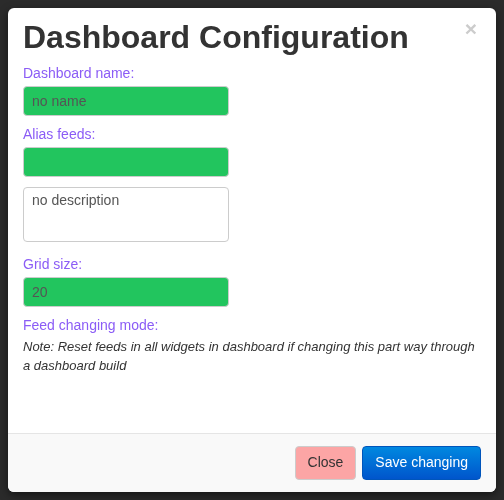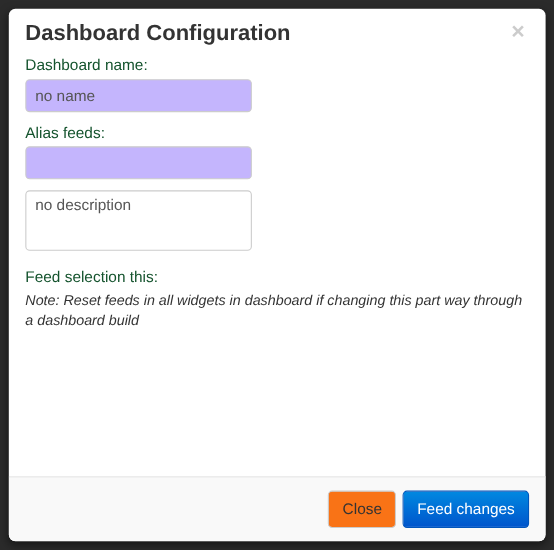--- a/index.html
+++ b/index.html
@@ -25,21 +25,21 @@
       box-shadow: 0 3px 9px rgba(0,0,0,0.5);
       overflow: hidden;
     }
     .modal-header {
       padding: 10px 15px 9px 15px;
       display: flex;
       justify-content: space-between;
       align-items: flex-start;
     }
     .modal-title {
-      font-size: 20px;
+      font-size: 32px;
       font-weight: bold;
       color: #333;
       line-height: 1.2;
     }
     .close-btn {
       background: none;
       border: none;
       font-size: 21px;
       color: #ccc;
       cursor: pointer;
@@ -62,32 +62,32 @@
     }
     .modal-body::-webkit-scrollbar-track {
       background: transparent;
     }
     .form-group {
       margin-bottom: 10px;
     }
     .form-label {
       display: block;
       font-size: 14px;
-      color: #14532d;
+      color: #8b5cf6;
       margin-bottom: 5px;
     }
     .form-input {
       width: 206px;
       height: 30px;
       padding: 4px 8px;
       font-size: 14px;
       color: #555;
       border: 1px solid #ccc;
       border-radius: 4px;
-      background: #c4b5fd;
+      background: #22c55e;
     }
     .color-input {
       width: 206px;
       height: 20px;
       border: 1px solid #888;
       background: linear-gradient(to bottom, #e6f0f5 0%, #d0e0e8 100%);
       cursor: pointer;
       padding: 0;
     }
     .form-textarea {
@@ -117,21 +117,21 @@
       gap: 6px;
     }
     .btn {
       padding: 6px 12px;
       font-size: 14px;
       border-radius: 4px;
       cursor: pointer;
       line-height: 1.4;
     }
     .btn-default {
-      background: #f97316;
+      background: #fca5a5;
       border: 1px solid #ccc;
       color: #333;
       padding-left: 12px;
     }
     .btn-primary {
       background: #006dcc;
       background: linear-gradient(to bottom, #0088e0 0%, #0055cc 100%);
       border: 1px solid #0055bb;
       color: #fff;
     }
@@ -155,25 +155,29 @@
     <div class="form-group">
       <label class="form-label">Alias feeds:</label>
       <input type="text" class="form-input" value="" style="">
     </div>
 
 
     <div class="form-group">
       <textarea class="form-textarea" style="">no description</textarea>
     </div>
 
+    <div class="form-group">
+      <label class="form-label">Grid size:</label>
+      <input type="text" class="form-input" value="20" style="">
+    </div>
 
     <div class="form-group">
-      <label class="form-label">Feed selection this:</label>
+      <label class="form-label">Feed changing mode:</label>
       <div class="note-text">Note: Reset feeds in all widgets in dashboard if changing this part way through a dashboard build</div>
     </div>
 
   </div>
 
   <div class="modal-footer">
     <button class="btn btn-default">Close</button>
-    <button class="btn btn-primary">Feed changes</button>
+    <button class="btn btn-primary">Save changing</button>
   </div>
 </div>
 
 </body></html>

